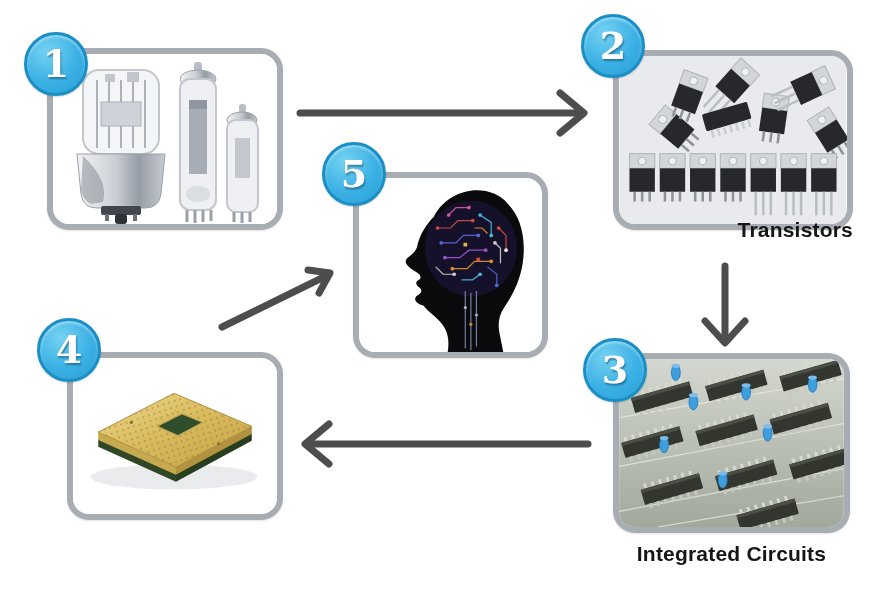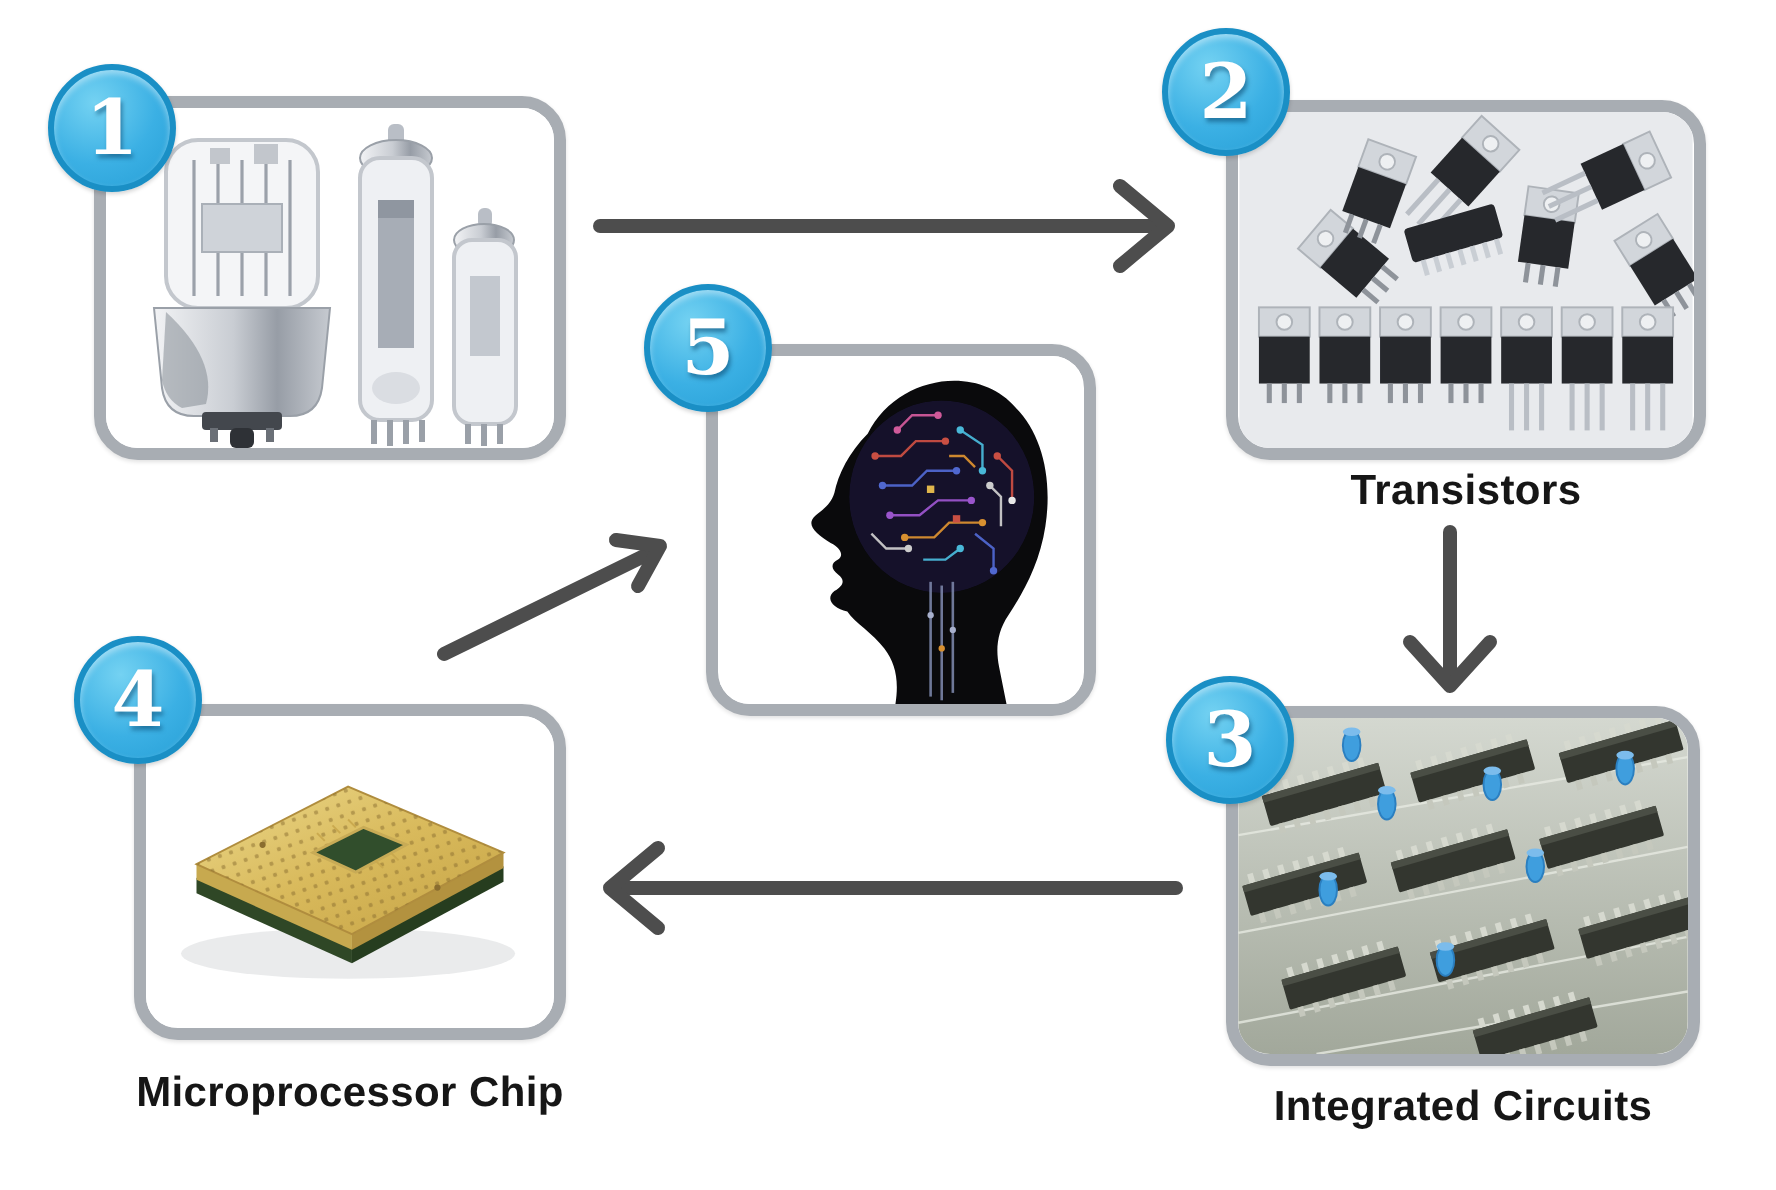--- a/index.html
+++ b/index.html
@@ -156,21 +156,21 @@
       <use href="#tB" transform="translate(72,100)"></use>
       <use href="#tB" transform="translate(103,100)"></use>
       <use href="#tA" transform="translate(134,100)"></use>
       <use href="#tA" transform="translate(165,100)"></use>
       <use href="#tA" transform="translate(196,100)"></use>
     </svg>
   </div>
   <div class="badge" style="left:581px;top:14px;">
     <span>2</span>
   </div>
-  <div class="node-label" style="left:613px;top:234px;width:240px;">Transistors</div>
+  <div class="node-label" style="left:613px;top:218px;width:240px;text-align:right;">Transistors</div>
 
   <div class="node-box" style="left:613px;top:353px;width:237px;height:180px;">
     <svg viewBox="0 0 230 172">
       <defs>
         <linearGradient id="boardg" x1="0" y1="0" x2="0" y2="1">
           <stop offset="0" stop-color="#d4d8d0"></stop>
             <stop offset="1" stop-color="#a2a89b"></stop>
         </linearGradient>
         <g id="ic">
           <rect x="0" y="-5" width="62" height="5" fill="none"></rect>
@@ -258,21 +258,20 @@
           <line x1="118" y1="74" x2="122" y2="78"></line>
         <line x1="126" y1="70" x2="130" y2="74"></line>
       </g>
       <circle cx="150" cy="88" r="1.6" fill="#8a6d2f"></circle>
         <circle cx="60" cy="66" r="1.6" fill="#8a6d2f"></circle>
     </svg>
   </div>
   <div class="badge" style="left:37px;top:318px;">
     <span>4</span>
   </div>
-  <div class="node-label" style="left:57px;top:535px;width:236px;">Microprocessor Chip</div>
 
   <div class="node-box" style="left:353px;top:172px;width:195px;height:186px;">
     <svg viewBox="0 0 196 188">
       <defs>
         <clipPath id="brainClip">
             <ellipse cx="120" cy="76" rx="50" ry="52"></ellipse>
           </clipPath>
       </defs>
       <rect x="0" y="0" width="196" height="188" fill="#ffffff"></rect>
 

